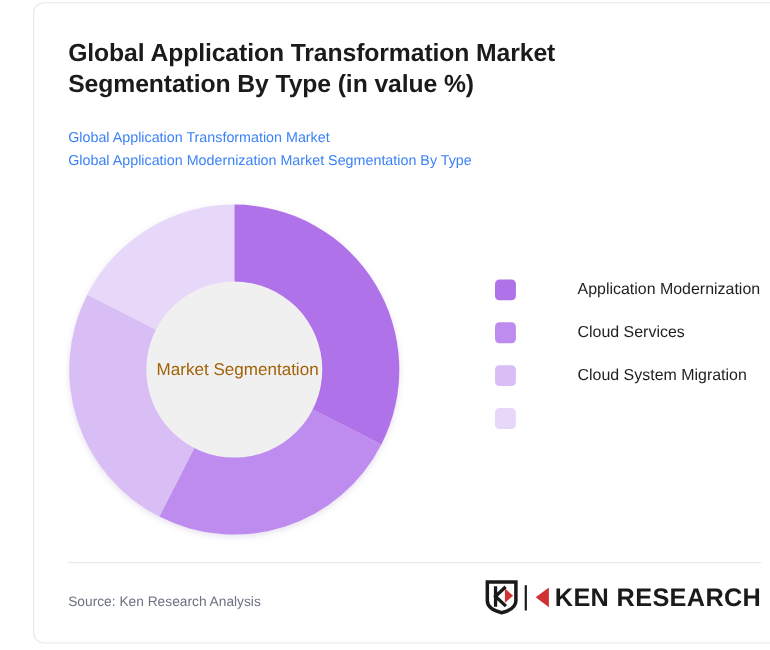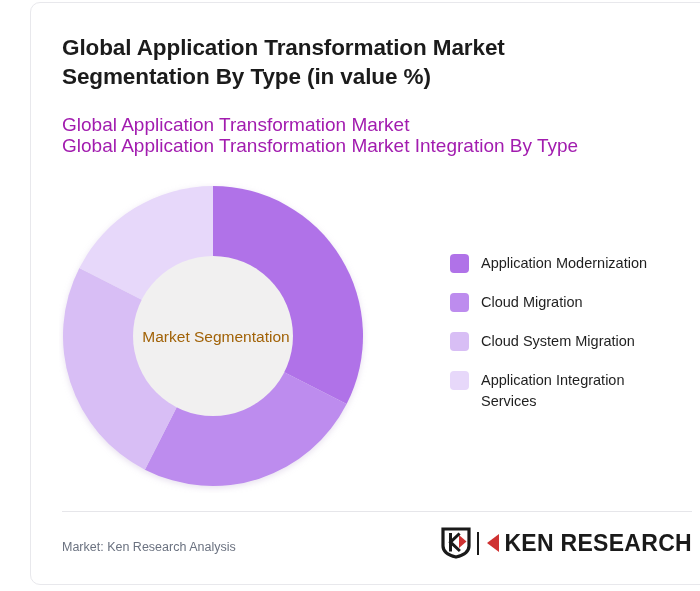--- a/index.html
+++ b/index.html
@@ -36,23 +36,23 @@
     font-weight: bold;
     line-height: 29px;
     color: #1b1b1b;
     letter-spacing: -0.1px;
   }
   .subtitles {
     position: absolute;
     left: 31px;
     top: 111px;
     width: 600px;
-    font-size: 19px;
+    font-size: 13px;
     line-height: 21px;
-    color: #a21caf;
+    color: #3b82f6;
   }
   .subtitle-line { display: block; }
 
   
   .chart-area {
     position: absolute;
     left: 28px;
     top: 178px;
     width: 310px;
     height: 312px;
@@ -84,20 +84,21 @@
   .legend {
     position: absolute;
     left: 419px;
     top: 250px;
     width: 250px;
   }
   .legend-item {
     display: flex;
     align-items: flex-start;
     margin-bottom: 18.5px;
+    gap: 44px;
   }
   .legend-swatch {
     width: 19px;
     height: 19px;
     border-radius: 4px;
     flex: 0 0 19px;
     margin-top: 1px;
   }
   .legend-label {
     margin-left: 12px;
@@ -149,21 +150,21 @@
 </style>
 </head>
 <body>
 
 <div class="card">
 
   <div class="title">Global Application Transformation Market Segmentation By Type (in value %)</div>
 
   <div class="subtitles">
     <span class="subtitle-line">Global Application Transformation Market</span>
-    <span class="subtitle-line">Global Application Transformation Market Integration By Type</span>
+    <span class="subtitle-line">Global Application Modernization Market Segmentation By Type</span>
   </div>
 
   <div class="chart-area">
     <svg class="donut-svg" width="310" height="312" viewBox="0 0 310 312">
       <defs>
         <filter id="donutShadow" x="-20%" y="-20%" width="140%" height="140%">
           <feDropShadow dx="0" dy="2" stdDeviation="3" flood-color="#b9a4cf" flood-opacity="0.35"></feDropShadow>
         </filter>
       </defs>
       <g id="donut-slices" filter="url(#donutShadow)">
@@ -179,35 +180,34 @@
     </div>
   </div>
 
   <div class="legend" id="legend">
       <div class="legend-item">
         <div class="legend-swatch" style="background: rgb(176, 114, 232);"></div>
         <div class="legend-label">Application Modernization</div>
       </div>
       <div class="legend-item">
         <div class="legend-swatch" style="background: rgb(189, 140, 238);"></div>
-        <div class="legend-label">Cloud Migration</div>
+        <div class="legend-label">Cloud Services</div>
       </div>
       <div class="legend-item">
         <div class="legend-swatch" style="background: rgb(216, 190, 245);"></div>
         <div class="legend-label">Cloud System Migration</div>
       </div>
       <div class="legend-item">
         <div class="legend-swatch" style="background: rgb(231, 216, 250);"></div>
-        <div class="legend-label">Application Integration Services</div>
       </div>
     </div>
 
   <div class="divider"></div>
 
-  <div class="source">Market: Ken Research Analysis</div>
+  <div class="source">Source: Ken Research Analysis</div>
 
   <div class="logo">
     <svg class="logo-mark" width="30" height="32" viewBox="0 0 30 32">
       <path d="M2 2 H28 V19 Q28 27 15 30 Q2 27 2 19 Z" fill="#ffffff" stroke="#1a1a1a" stroke-width="3.2"></path>
       <path d="M18 8 L18 21 L25.5 14.5 Z" fill="#cf3232"></path>
       <path d="M9.5 7.5 V23 M9.5 15.2 L17.5 7.5 M9.5 15.2 L17.8 23" stroke="#1a1a1a" stroke-width="3" fill="none" stroke-linecap="square"></path>
     </svg>
     <div class="logo-divider"></div>
     <svg class="logo-arrow" width="14" height="22" viewBox="0 0 14 22">
       <path d="M13 2 L13 20 L1 11 Z" fill="#cf3232"></path>

